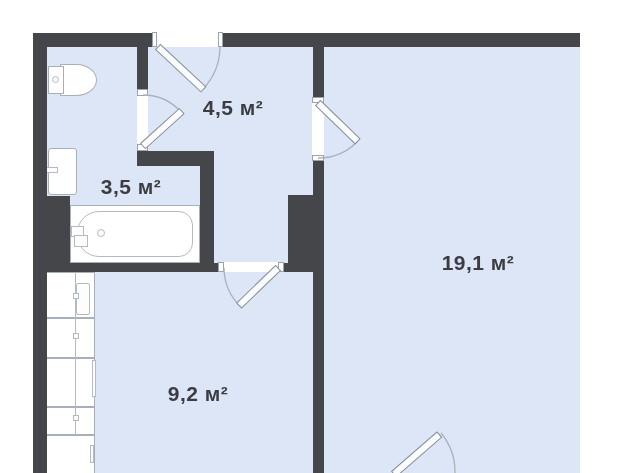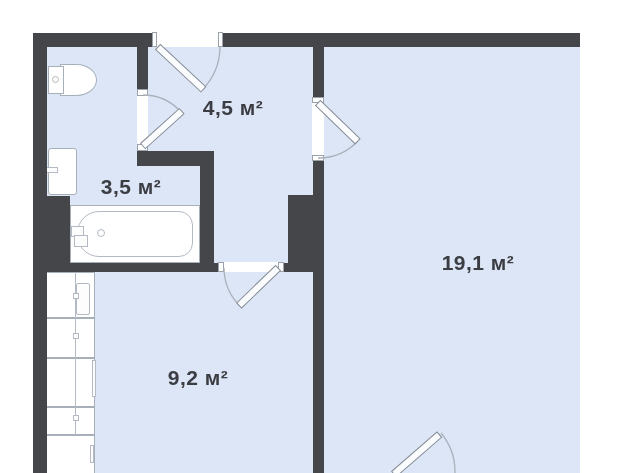--- a/index.html
+++ b/index.html
@@ -110,16 +110,16 @@
       <rect class="leaf" x="278" y="264.5" width="54" height="7" transform="rotate(136 278 268)"></rect>
     </g>
     <g>
       <path class="arc" d="M 441 433 A 61 61 0 0 1 455 473"></path>
       <rect class="leaf" x="394" y="470.5" width="60" height="7" transform="rotate(-41 394 474)"></rect>
     </g>
   </svg>
 
   <div class="room-label" style="left:233px;top:108px;">4,5 м²</div>
   <div class="room-label" style="left:131px;top:187px;">3,5 м²</div>
-  <div class="room-label" style="left:198px;top:378px;">9,2 м²</div>
+  <div class="room-label" style="left:198px;top:394px;">9,2 м²</div>
   <div class="room-label" style="left:466px;top:263px;margin-left:12px;">19,1 м²</div>
 
 </div>
 
 </body></html>

